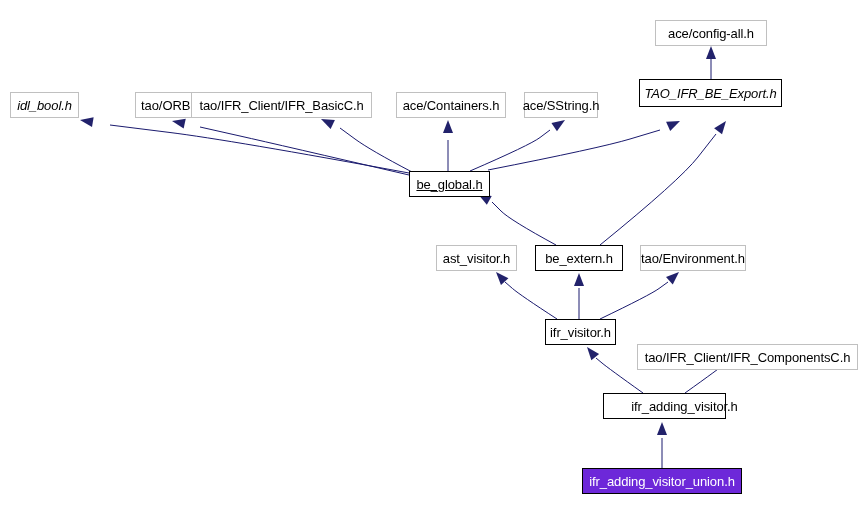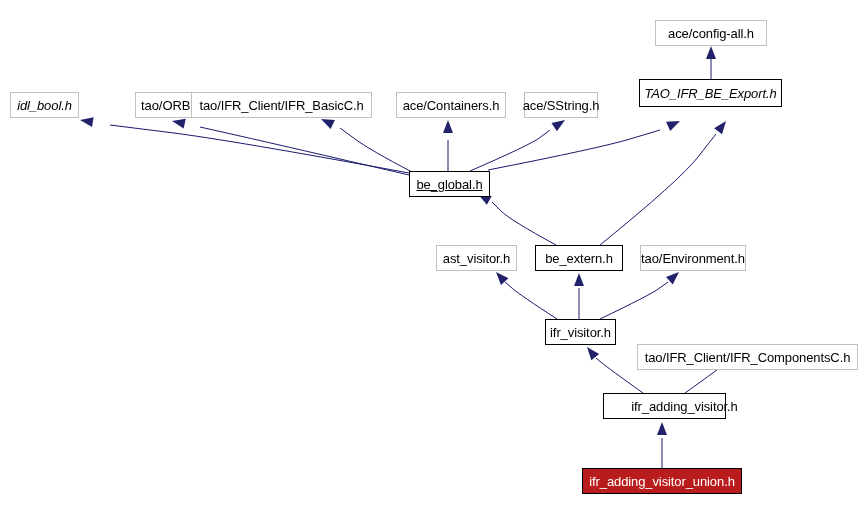--- a/index.html
+++ b/index.html
@@ -35,21 +35,21 @@
     align-items: center;
     justify-content: center;
     background: #ffffff;
     border: 1px solid #c0c0c0;
     white-space: nowrap;
   }
   .node-box.dark {
     border: 1px solid #000000;
   }
   .node-box.current {
-    background: #b91c1c;
+    background: #6d28d9;
     border: 1px solid #000000;
   }
   .node-label {
     font-family: "Liberation Sans", sans-serif;
     font-size: 13px;
     line-height: 13px;
     color: #000000;
     letter-spacing: -0.1px;
     user-select: none;
   }

